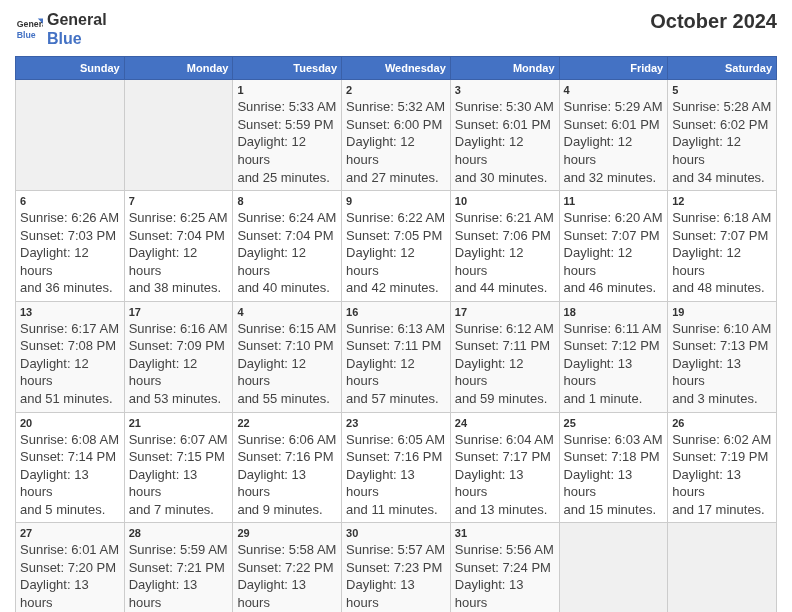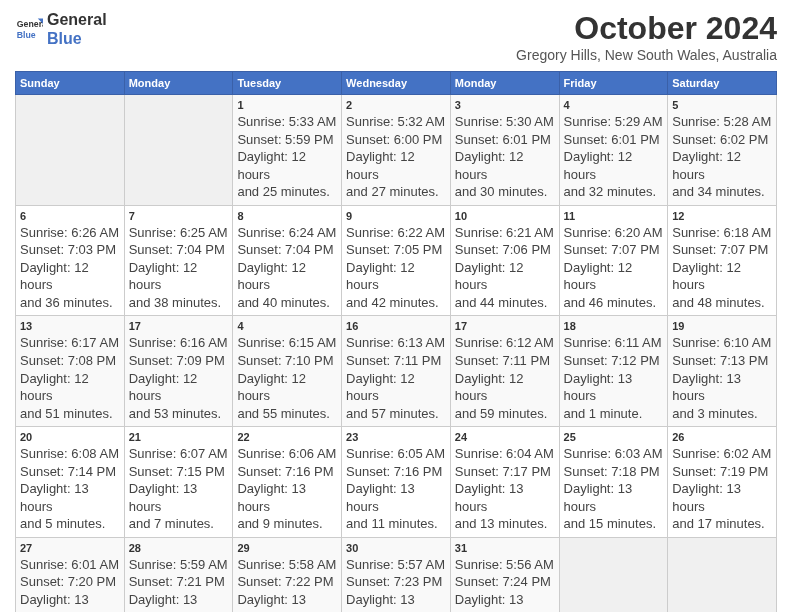--- a/index.html
+++ b/index.html
@@ -27,38 +27,38 @@
       color: #333;
       line-height: 1.2;
     }
     .logo-text span { display: block; }
     .logo-icon {
       width: 28px;
       height: 28px;
     }
     .title-block { text-align: right; }
     .month-title {
-      font-size: 32px;
+      font-size: 20px;
       font-weight: bold;
       color: #333;
     }
     .location {
       font-size: 14px;
       color: #555;
     }
     table {
       width: 100%;
       border-collapse: collapse;
       font-size: 10px;
     }
     thead tr th {
       background: #4472c4;
       color: #fff;
       padding: 5px 4px;
-      text-align: left;
+      text-align: right;
       font-size: 11px;
       border: 1px solid #3a60a8;
     }
     tbody tr td {
       border: 1px solid #ccc;
       vertical-align: top;
       padding: 4px;
       min-height: 70px;
       width: calc(100% / 7);
     }
@@ -88,21 +88,20 @@
       <text x="2" y="26" font-size="10" font-weight="bold" fill="#4472c4" font-family="Arial">Blue</text>
       <polygon points="26,4 32,10 32,4" fill="#4472c4"></polygon>
     </svg>
     <div class="logo-text">
       <span>General</span>
       <span style="color:#4472c4">Blue</span>
     </div>
   </div>
   <div class="title-block">
     <div class="month-title">October 2024</div>
-    <div class="location">Gregory Hills, New South Wales, Australia</div>
   </div>
 </div>
 
 <table>
   <thead>
     <tr id="header-row">
         <th>Sunday</th>
         <th>Monday</th>
         <th>Tuesday</th>
         <th>Wednesday</th>

